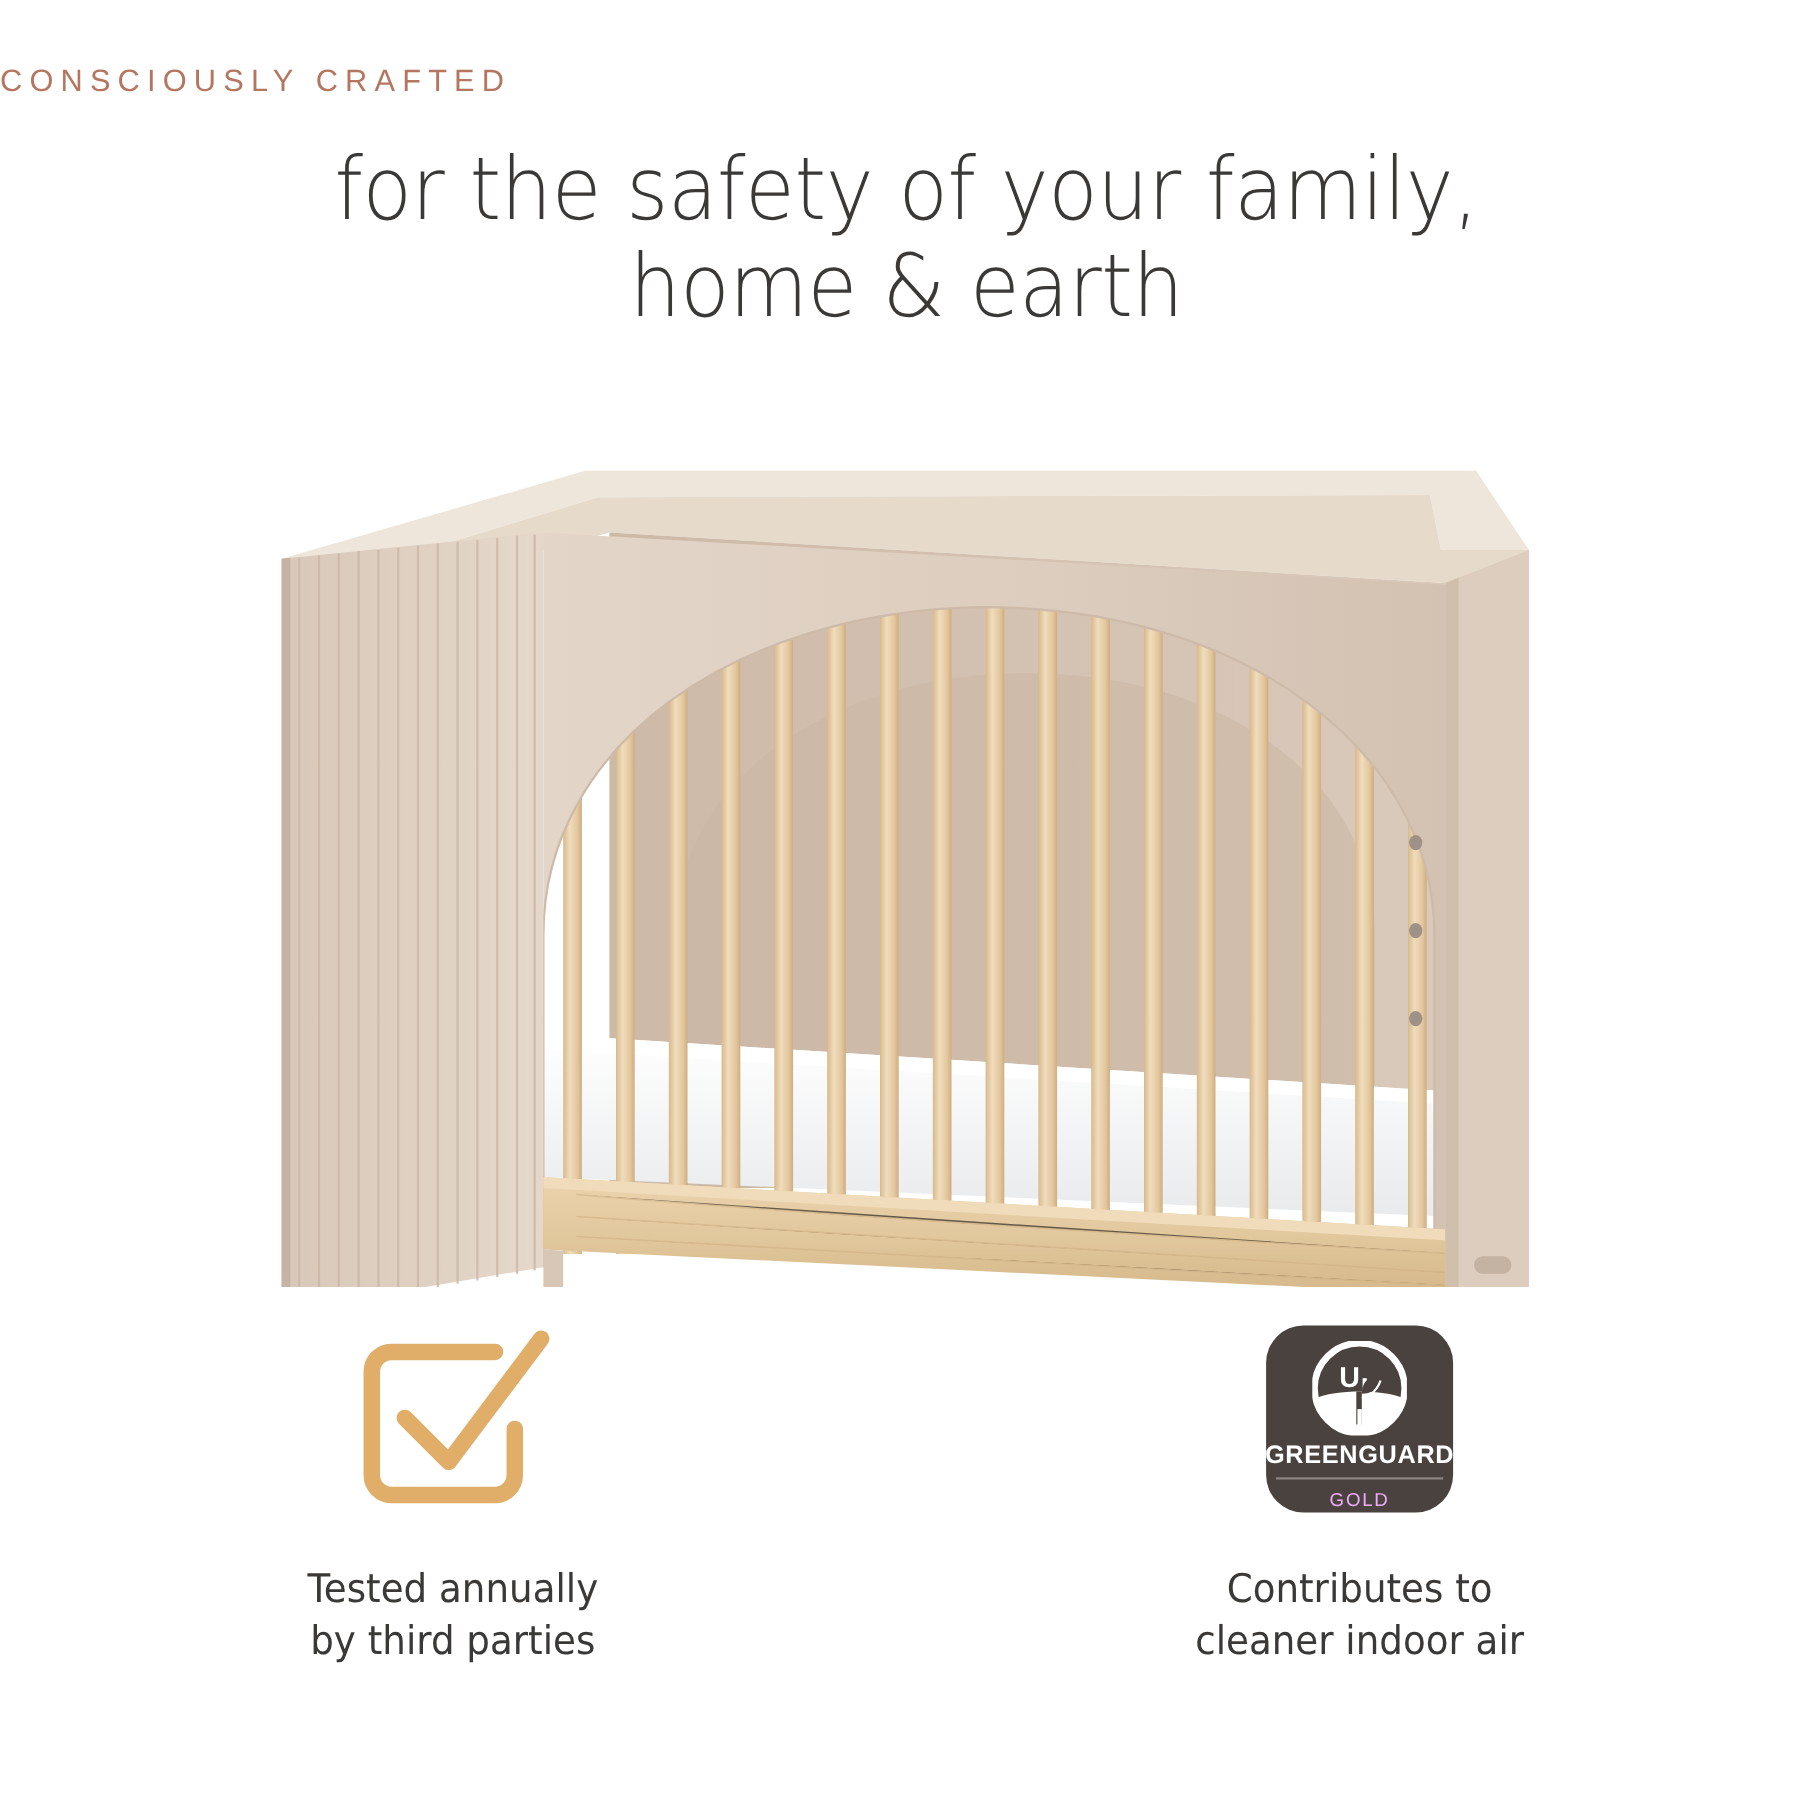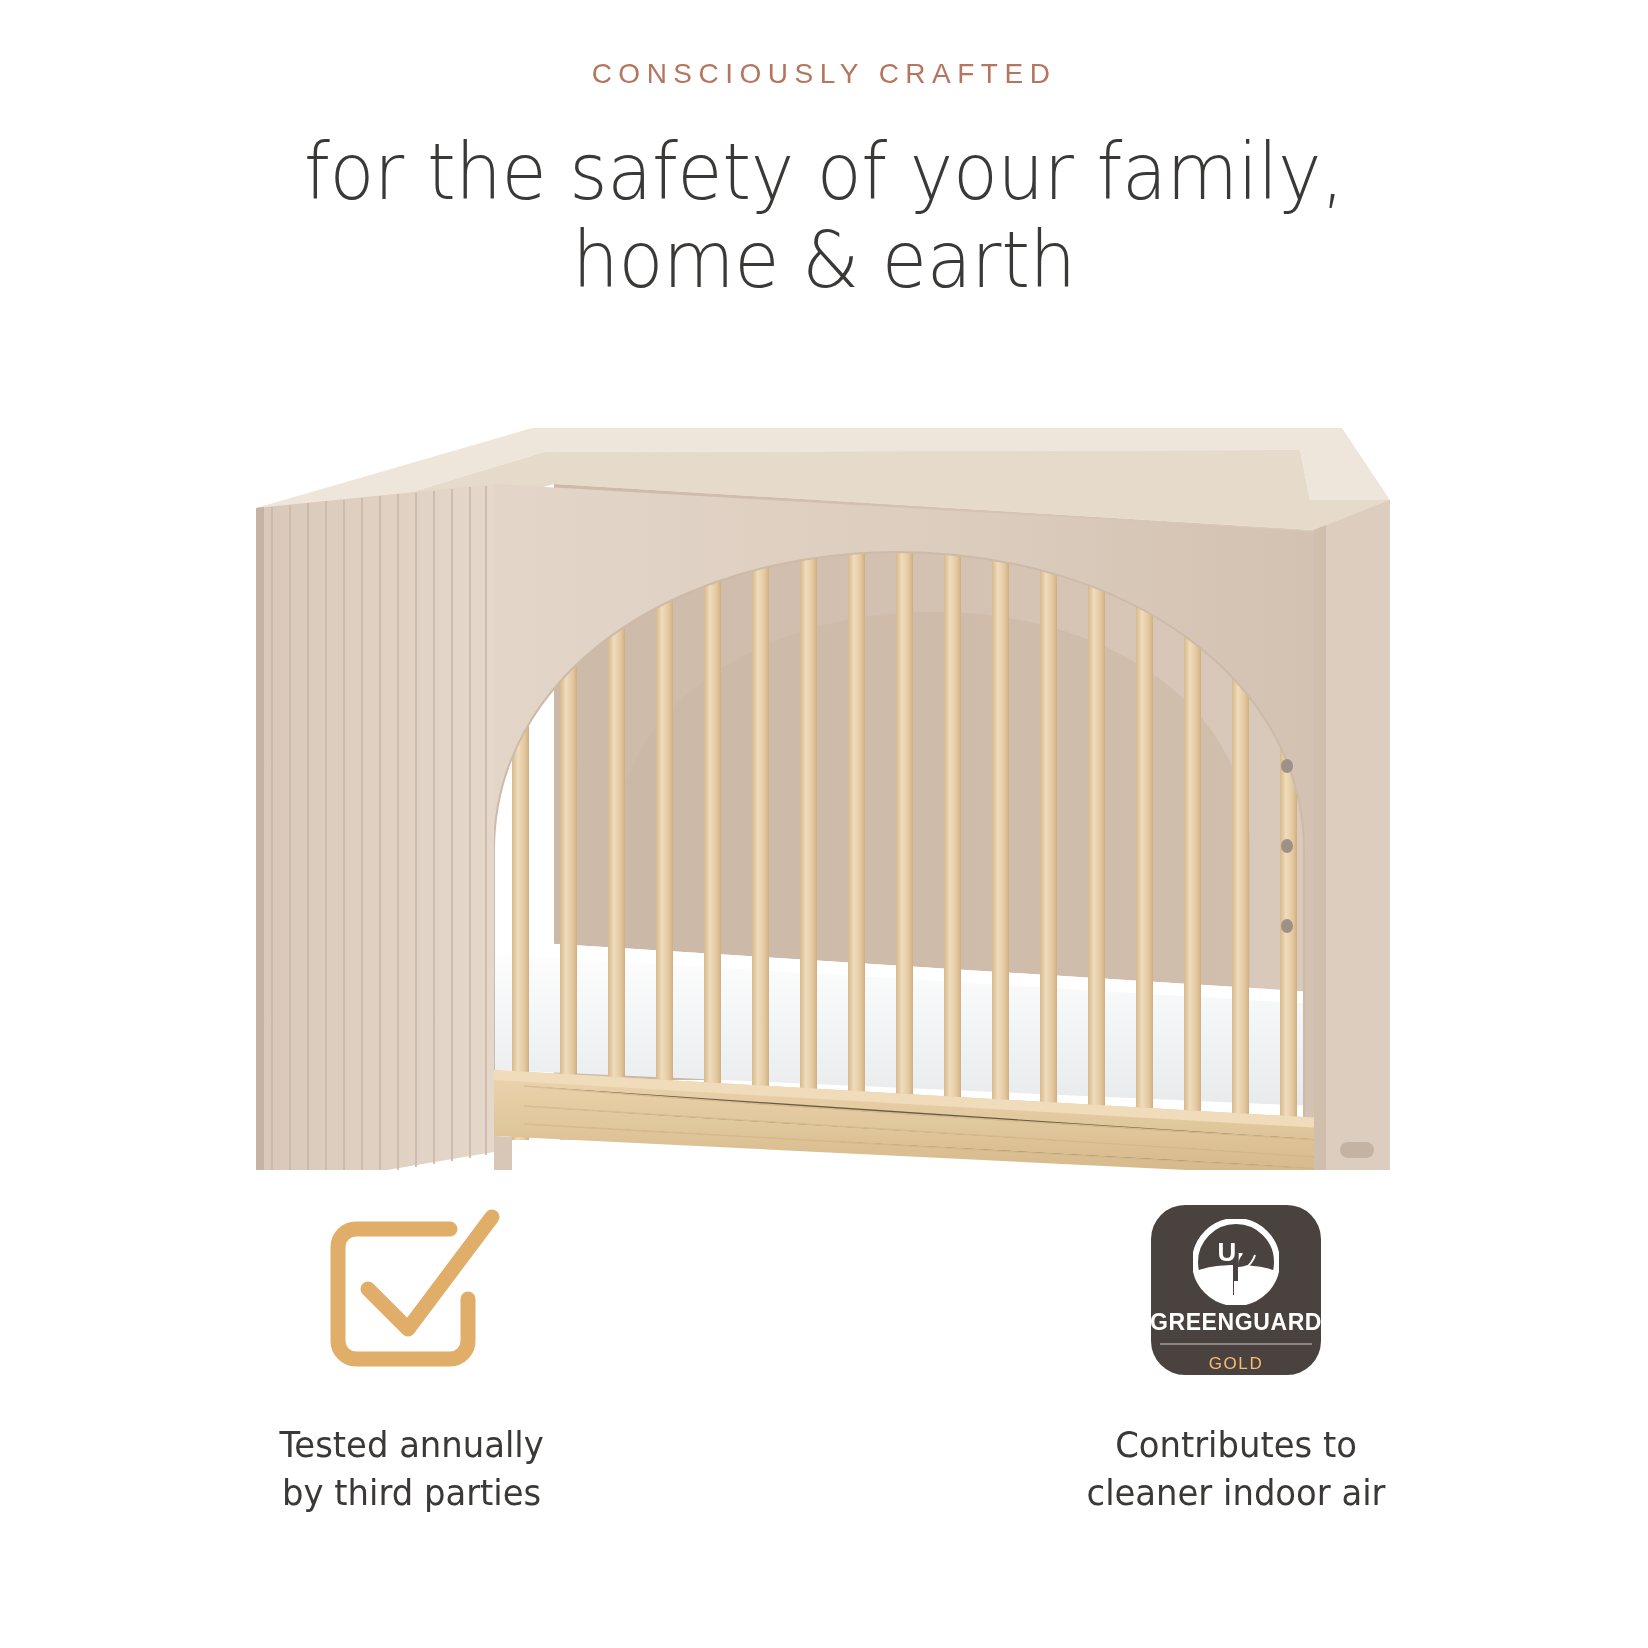--- a/index.html
+++ b/index.html
@@ -8,21 +8,20 @@
     background:#ffffff;
     font-family:"Liberation Sans", sans-serif;
     overflow:hidden;
     position:relative;
   }
   .page{position:relative;width:1648px;height:1648px;background:#fff;}
 
   
   .eyebrow{
     position:absolute;top:58px;left:0;width:1648px;
-    text-align:center;
     font-size:28px;
     letter-spacing:6.5px;
     font-weight:400;
     color:#b5765f;
     font-family:"Liberation Sans", sans-serif;
   }
   .headline{
     position:absolute;top:128px;left:0;width:1648px;
     text-align:center;
     font-size:79px;
@@ -82,21 +81,21 @@
     font-size:23px;
     font-weight:700;
     letter-spacing:0.6px;
     font-family:"Liberation Sans", sans-serif;
     margin-top:4px;
   }
   .gg-divider{
     width:152px;height:1.5px;background:#8d8582;margin-top:7px;
   }
   .gg-tier{
-    color:#fdba74;
+    color:#f0abfc;
     font-size:17px;
     font-weight:400;
     letter-spacing:1.6px;
     font-family:"Liberation Sans", sans-serif;
     margin-top:9px;
   }
 </style>
 </head>
 <body>
 

